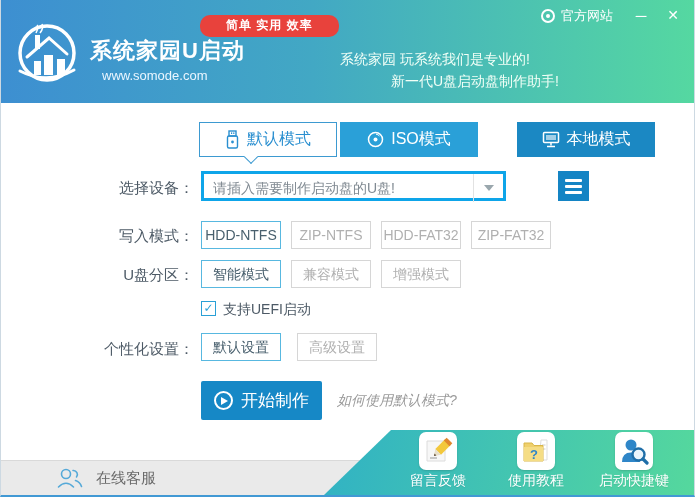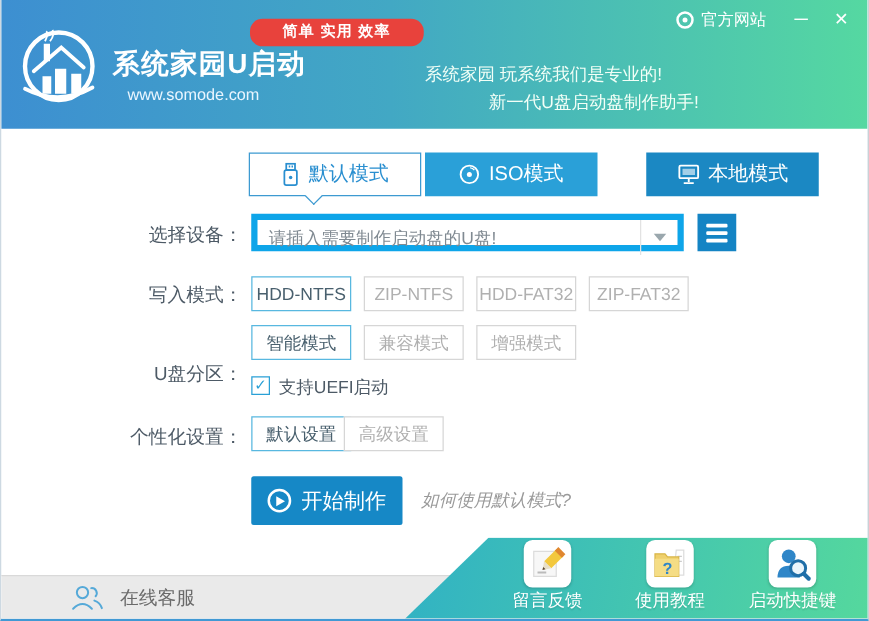--- a/index.html
+++ b/index.html
@@ -27,21 +27,21 @@
   
   .tabs{ position:absolute; left:198px; top:122px; display:flex; gap:3px; }
   .tab{ width:138px; height:35px; display:flex; align-items:center; justify-content:center; gap:7px;
     font-size:16px; color:#fff; cursor:pointer; }
   .tab.active{ background:#fff; border:1px solid #3d9ad1; color:#2a8fd0; }
   .tab.iso{ background:#2aa0d8; } .tab.local{ background:#1b88c3;margin-left:36px; }
   .tab-notch{ position:absolute; left:245px; top:152px; width:10px; height:10px; background:#fff;
     border-right:1px solid #3d9ad1; border-bottom:1px solid #3d9ad1; transform:rotate(45deg); }
   
   .row-label{ position:absolute; left:0; width:193px; text-align:right; font-size:15px; color:#4d5a66; }
-  .select-box{ position:absolute; left:200px; top:171px; width:346px; height:30px; border:5px solid #0ea5e9; background:#fff; cursor:pointer;text-align:center; }
+  .select-box{ position:absolute; left:200px; top:171px; width:305px; height:30px; border:3px solid #0ea5e9; background:#fff; cursor:pointer;text-align:center; }
   .select-text{ position:absolute; left:9px; top:0; line-height:28px; font-size:14px; color:#808a92; }
   .select-arrow-zone{ position:absolute; right:0; top:0; width:30px; height:28px; border-left:1px solid #e2e2e2;
     display:flex; align-items:center; justify-content:center; }
   .caret-down{ width:0; height:0; border-left:5px solid transparent; border-right:5px solid transparent; border-top:6px solid #9aa7ad; }
   .menu-btn{ position:absolute; left:557px; top:171px; width:31px; height:30px; background:#1484c4; cursor:pointer;
     display:flex; flex-direction:column; align-items:center; justify-content:center; gap:3px; }
   .menu-btn span{ width:17px; height:3px; background:#fff; border-radius:1px; }
   .opt{ position:absolute; height:28px; width:80px; background:#fff; text-align:center; line-height:26px;
     font-size:14px; cursor:pointer; }
   .opt.sel{ border:1px solid #58b8e0; color:#49606e; }
@@ -141,31 +141,31 @@
       <span></span>
       <span></span>
   </div>
 
   <div class="row-label" style="top:227px;">写入模式：</div>
   <div class="opt sel" style="left:200px; top:221px;">HDD-NTFS</div>
   <div class="opt un" style="left:290px; top:221px;">ZIP-NTFS</div>
   <div class="opt un" style="left:380px; top:221px;">HDD-FAT32</div>
   <div class="opt un" style="left:470px; top:221px;">ZIP-FAT32</div>
 
-  <div class="row-label" style="top:266px;margin-top:24px;">U盘分区：</div>
+  <div class="row-label" style="top:266px;">U盘分区：</div>
   <div class="opt sel" style="left:200px; top:260px;">智能模式</div>
   <div class="opt un" style="left:290px; top:260px;">兼容模式</div>
   <div class="opt un" style="left:380px; top:260px;">增强模式</div>
 
   <div class="checkbox">✓</div>
   <div class="checkbox-label">支持UEFI启动</div>
 
   <div class="row-label" style="top:340px;">个性化设置：</div>
   <div class="opt sel" style="left:200px; top:333px;">默认设置</div>
-  <div class="opt un" style="left:274px; top:333px;">高级设置</div>
+  <div class="opt un" style="left:296px; top:333px;">高级设置</div>
 
   <div class="start-btn">
     <span class="play-icon"></span>
     <span>开始制作</span>
   </div>
   <div class="help-link">如何使用默认模式?</div>
 
   <div class="status-bar">
     <div class="support">
       <svg width="28" height="24" viewBox="0 0 28 24">

